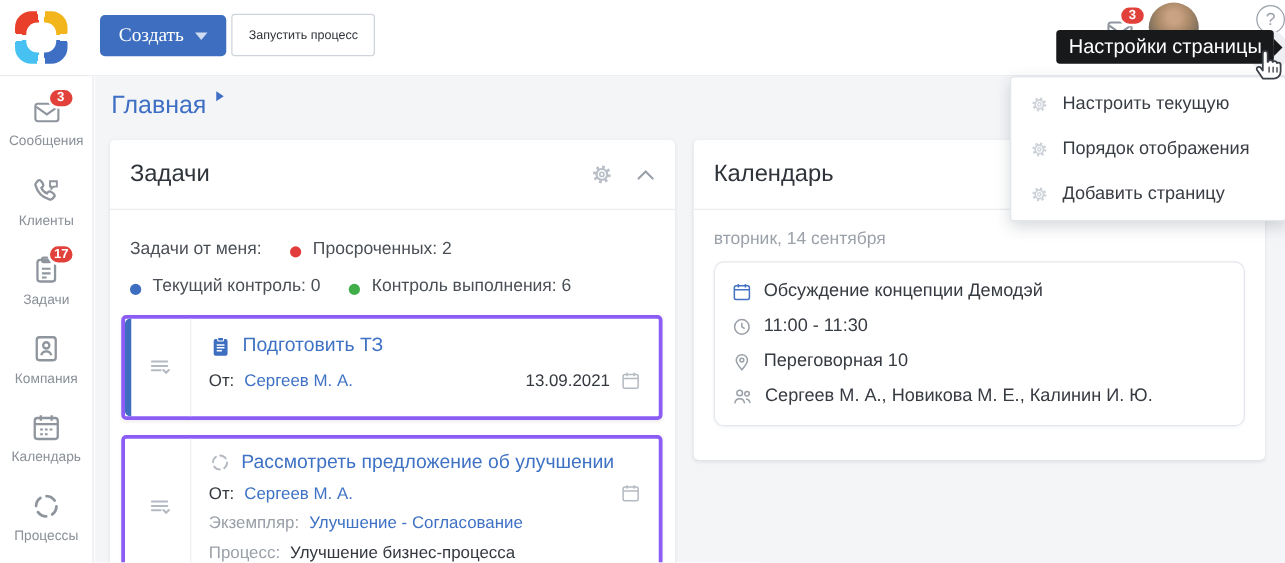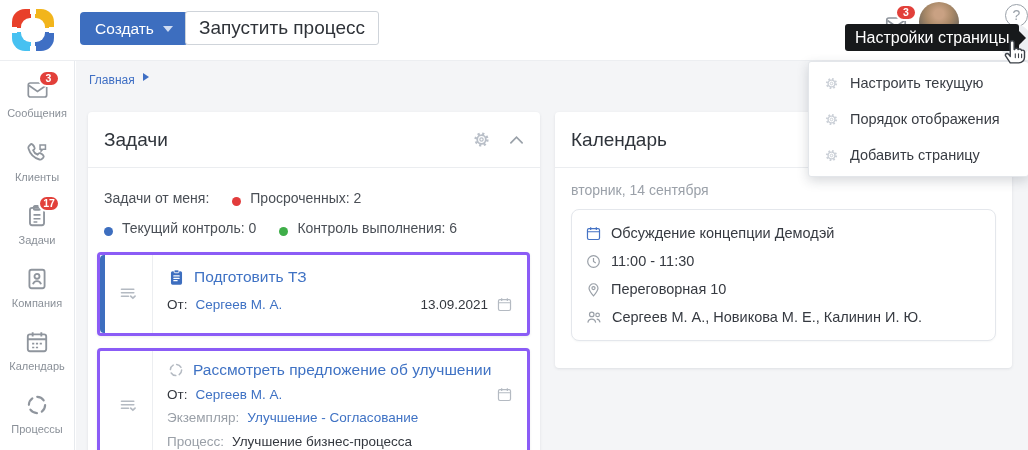--- a/index.html
+++ b/index.html
@@ -11,25 +11,25 @@
   
   .topbar{position:absolute;left:0;top:0;width:1028px;height:60px;background:#fff;
           border-bottom:1px solid #eceef1;z-index:5}
   .logo{position:absolute;left:12px;top:9px;width:42px;height:42px;border-radius:13px;
         background:conic-gradient(#fff 0 9deg,#f2b51c 9deg 81deg,#fff 81deg 99deg,
                    #3f6fc4 99deg 171deg,#fff 171deg 189deg,#47c1f1 189deg 261deg,
                    #fff 261deg 279deg,#e8402a 279deg 351deg,#fff 351deg 360deg)}
   .logo::after{content:"";position:absolute;inset:9px;background:#fff;border-radius:9px}
   .btn-create{position:absolute;left:80px;top:12px;height:33px;background:#3d6ebf;color:#fff;
               border:0;border-radius:4px;padding:0 15px;font-size:15.5px;display:flex;
-              align-items:center;gap:9px;cursor:pointer;font-family:Liberation Sans, sans-serif}
+              align-items:center;gap:9px;cursor:pointer;font-family:Liberation Serif, serif}
   .caret-down{width:0;height:0;border-left:5px solid transparent;border-right:5px solid transparent;
               border-top:6px solid #cfdcf2}
   .btn-run{position:absolute;left:185px;top:11px;height:34px;background:#fff;color:#2f3339;
-           border:1px solid #cfd4da;border-radius:3px;padding:0 13px;font-size:19px;
+           border:1px solid #cfd4da;border-radius:3px;padding:0 13px;font-size:10px;
            display:flex;align-items:center;cursor:pointer;font-family:inherit}
   .top-ic{color:#8f959d}
   .envelope-wrap{position:absolute;left:882px;top:13px;width:32px;height:28px;cursor:pointer}
   .nbadge{position:absolute;left:13px;top:-9px;min-width:12px;height:13px;background:#e2403a;
           border:2px solid #fff;border-radius:9px;color:#fff;font-size:10.5px;line-height:13px;
           text-align:center;padding:0 3px;font-weight:bold}
   .avatar{position:absolute;left:919px;top:2px;width:40px;height:40px;border-radius:50%;cursor:pointer;
           background:radial-gradient(circle at 50% 30%,#c9a183 14%,#a98968 38%,#7d6f5e 62%,#595249 100%)}
   .help{position:absolute;left:1005px;top:4px;width:21px;height:21px;border:1.5px solid #9aa1a9;
         border-radius:50%;color:#9aa1a9;font-size:14px;line-height:21px;text-align:center;cursor:pointer}
@@ -56,21 +56,21 @@
   .side-item{height:63px;display:flex;flex-direction:column;align-items:center;justify-content:center;
              gap:5px;cursor:pointer}
   .side-ic{position:relative;color:#8f959d}
   .side-label{font-size:11px;color:#8a9098}
   .side-ic .nbadge{left:14px;top:-8px}
 
   
   .content{position:absolute;left:76px;top:61px;width:952px;height:389px;background:#f4f5f7;
            overflow:hidden}
   .breadcrumb{position:absolute;left:13px;top:12px;display:flex;align-items:flex-start;gap:8px;
-              font-size:12px;color:#3f6fc4;cursor:pointer}
+              font-size:20px;color:#3f6fc4;cursor:pointer}
   .bc-arrow{width:0;height:0;border-top:4.5px solid transparent;border-bottom:4.5px solid transparent;
             border-left:6px solid #3f6fc4}
 
   .card{position:absolute;background:#fff;border-radius:4px;box-shadow:0 1px 3px rgba(32,40,54,.1)}
   .card-head{height:55px;display:flex;align-items:center;padding:0 16px;border-bottom:1px solid #ebedf0}
   .card-title{font-size:19px;color:#2f343b}
   .head-tools{margin-left:auto;display:flex;align-items:center;gap:18px;color:#b9bfc8}
   .head-tools .tool{cursor:pointer}
 
   .tasks-card{left:12px;top:51px;width:452px;height:400px}

